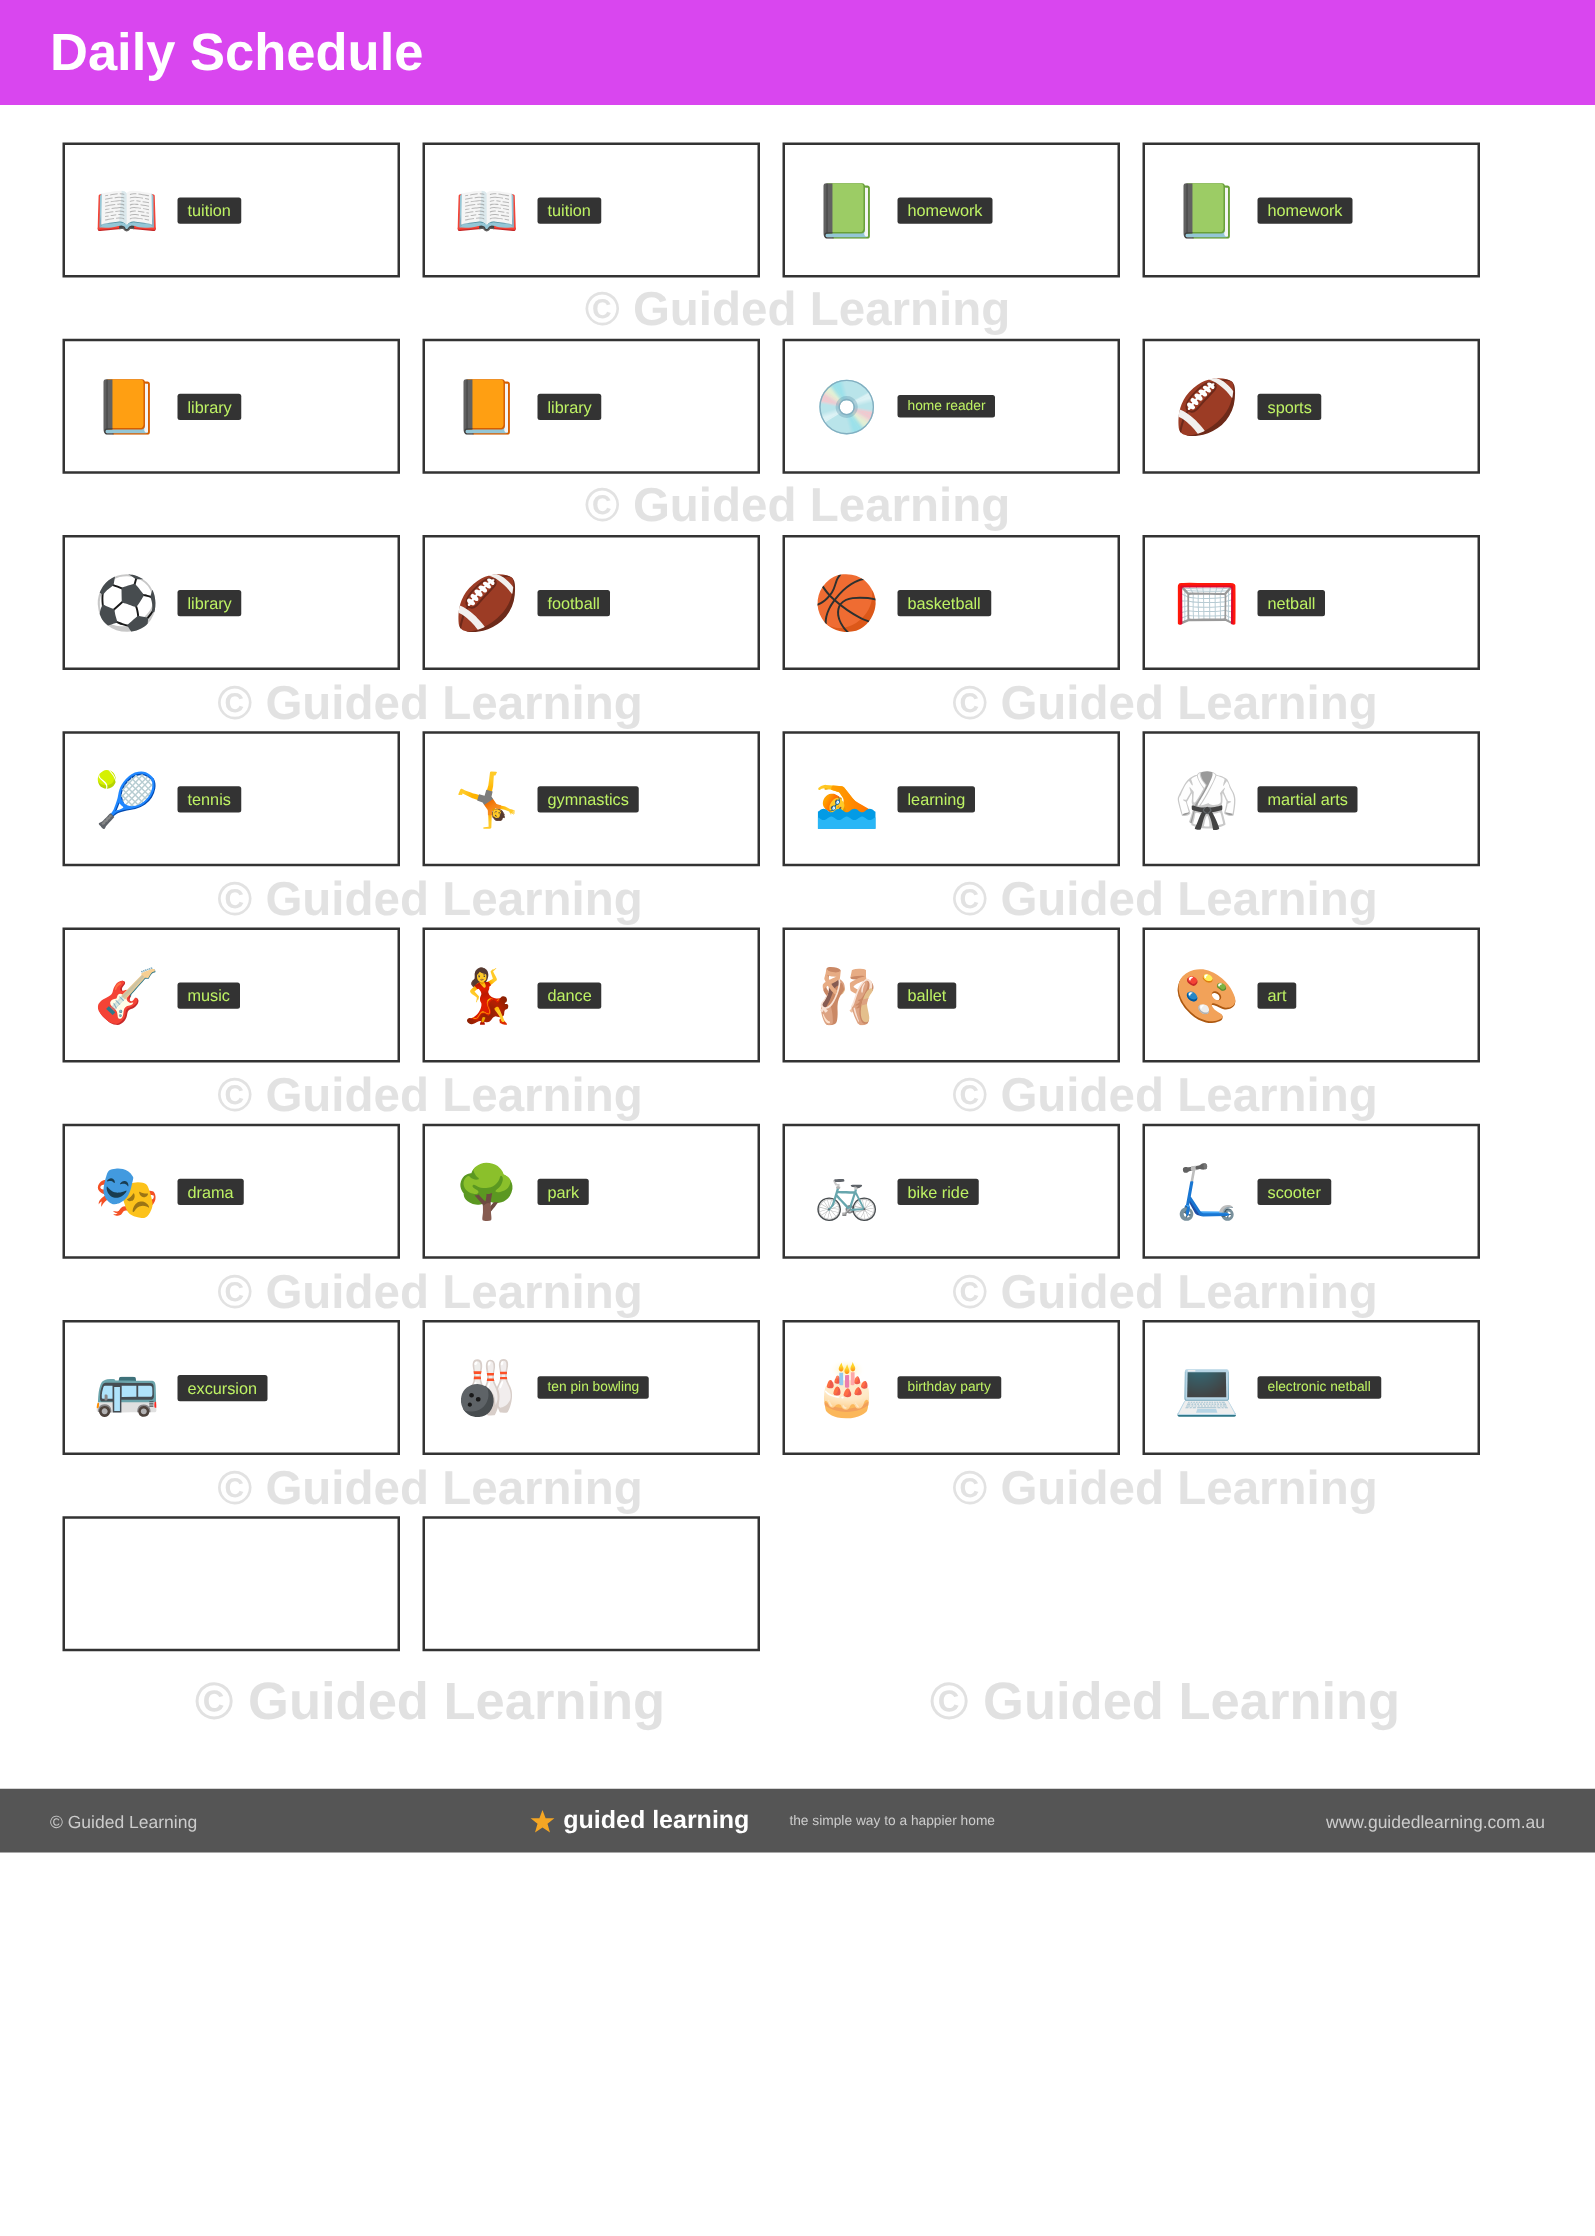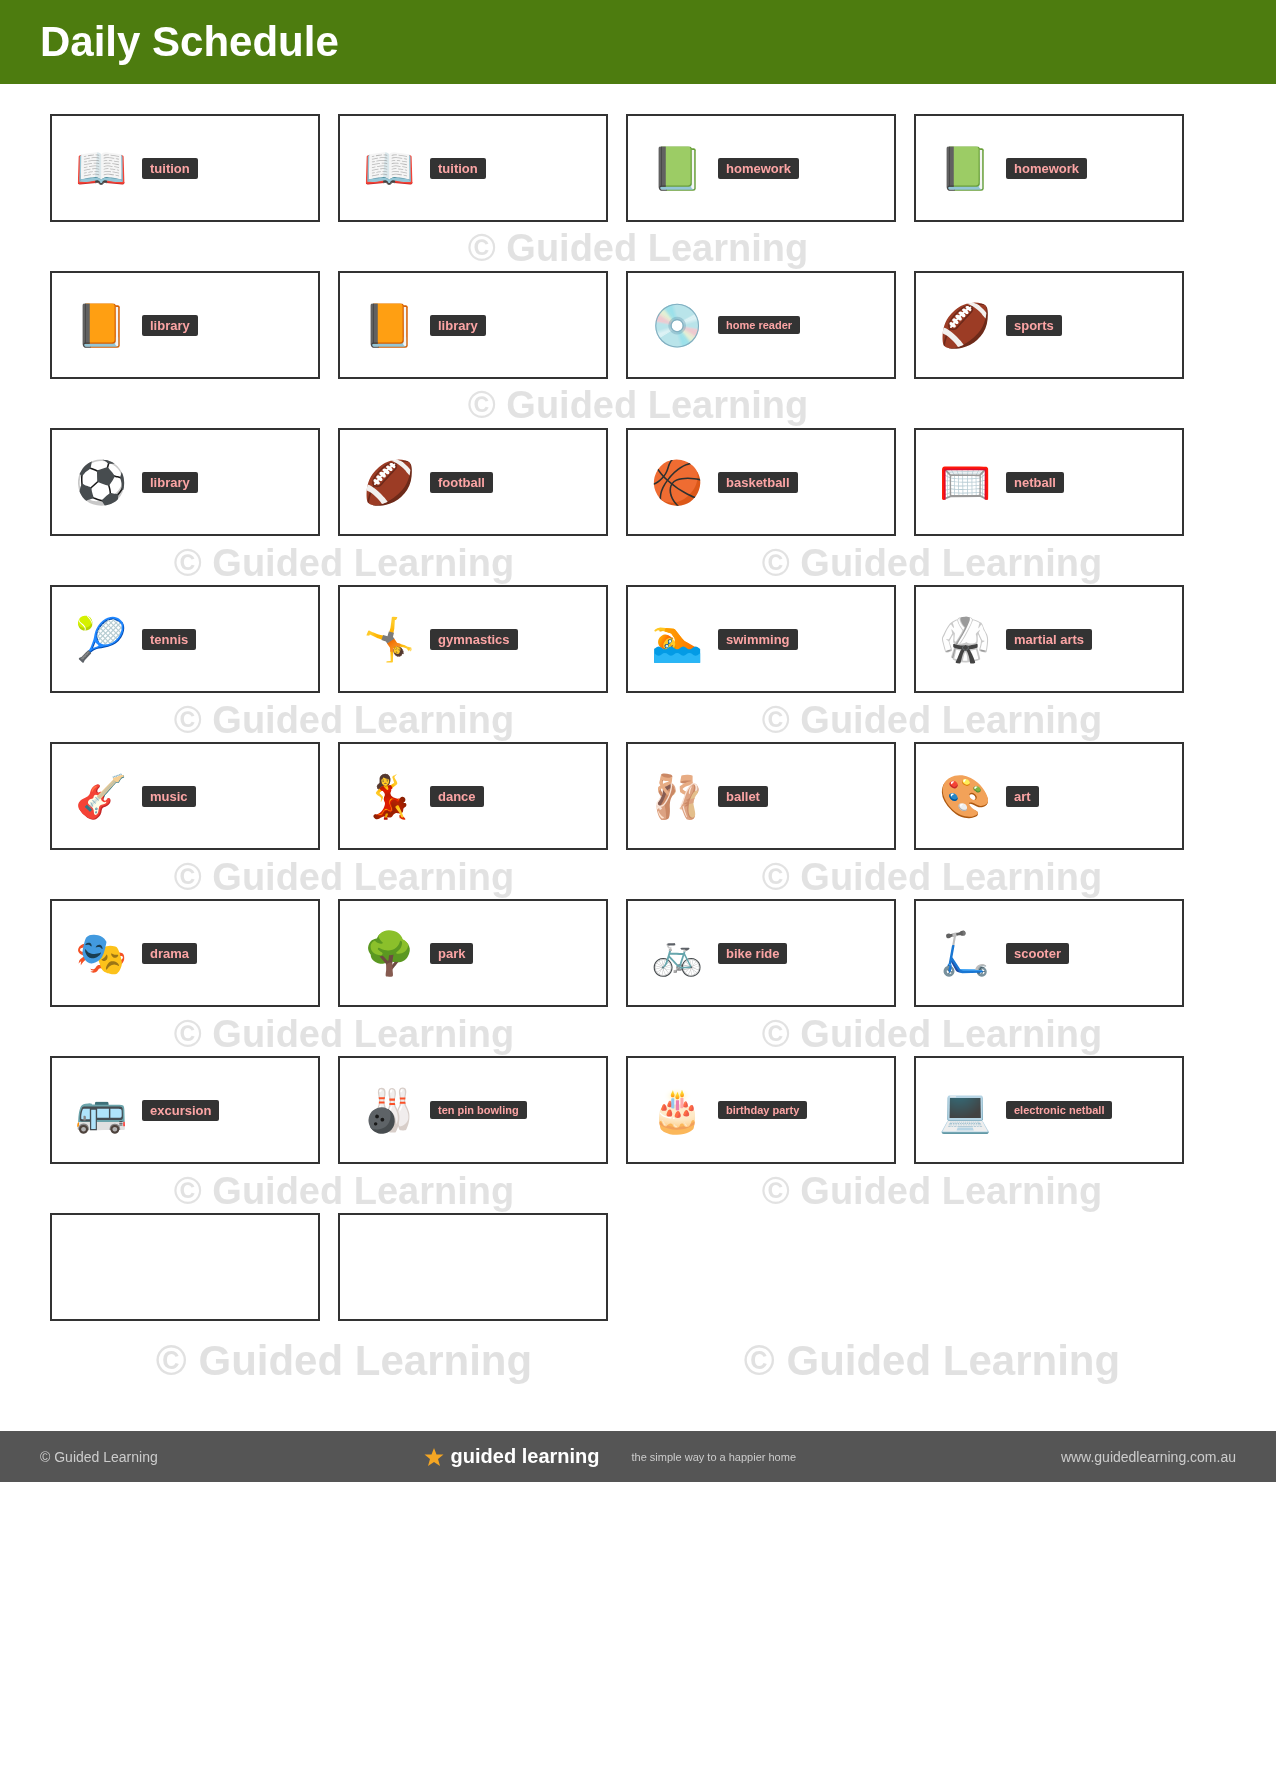--- a/index.html
+++ b/index.html
@@ -6,21 +6,21 @@
     body {
       width: 1276px;
       min-height: 1789px;
       background: #fff;
       font-family: Arial, sans-serif;
       overflow-x: hidden;
     }
 
     
     .header {
-      background: #4d7c0f;
+      background: #d946ef;
       padding: 18px 40px;
       display: flex;
       align-items: center;
       justify-content: space-between;
     }
     .header-title {
       color: #fff;
       font-size: 42px;
       font-weight: bold;
     }
@@ -64,25 +64,25 @@
       height: 80px;
       display: flex;
       align-items: center;
       justify-content: center;
       flex-shrink: 0;
       font-size: 42px;
     }
 
     .card-label {
       background: #333;
-      color: #fca5a5;
+      color: #bef264;
       font-size: 13px;
       padding: 3px 8px;
       border-radius: 2px;
-      font-weight: bold;
+      font-weight: normal;
       text-align: center;
       white-space: nowrap;
     }
 
     .card-label-small {
       font-size: 11px;
     }
 
     .card-empty {
       background: #fff;
@@ -236,21 +236,21 @@
       <div class="card">
         <div class="card-icon-area">🎾</div>
         <div class="card-label">tennis</div>
       </div>
       <div class="card">
         <div class="card-icon-area">🤸</div>
         <div class="card-label">gymnastics</div>
       </div>
       <div class="card">
         <div class="card-icon-area">🏊</div>
-        <div class="card-label">swimming</div>
+        <div class="card-label">learning</div>
       </div>
       <div class="card">
         <div class="card-icon-area">🥋</div>
         <div class="card-label">martial arts</div>
       </div>
     </div>
   </div>
 
   <div style="display:flex; height:44px; position:relative;">
     <div style="flex:1; text-align:center; color:rgba(175,175,175,0.36); font-size:38px; font-weight:bold; pointer-events:none; user-select:none; line-height:44px;">© Guided Learning</div>

